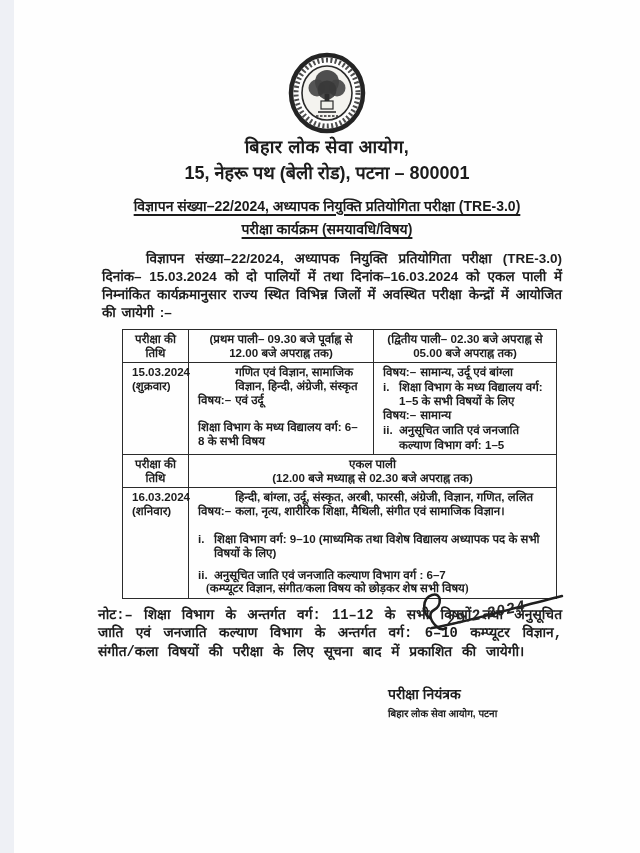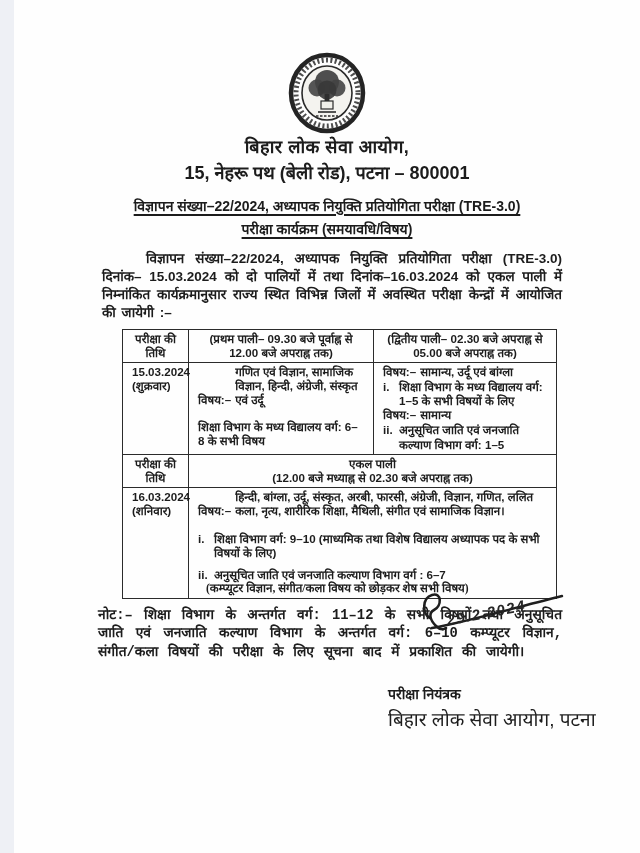--- a/index.html
+++ b/index.html
@@ -94,21 +94,21 @@
   .sig-date {
     position: absolute; left: 58px; top: 16px;
     font-size: 15px; font-weight: 700; font-style: italic;
     transform: rotate(-11deg);
     letter-spacing: 1.5px;
     color: #262626;
     white-space: nowrap;
   }
   .sig-text { position: absolute; left: 0; top: 56px; width: 200px; text-align: left; margin-top: 40px; }
   .sig-title { font-size: 14px; font-weight: 700; }
-  .sig-org { font-size: 19px; font-weight: 400; margin-top: 3px; white-space: nowrap; }
+  .sig-org { font-size: 10px; font-weight: 700; margin-top: 3px; white-space: nowrap; }
 </style>
 </head>
 <body>
 
 <div class="scan-edge"></div>
 
 <div class="page">
 
   <div class="seal-wrap">
     <svg class="seal" viewBox="0 0 78 82">

